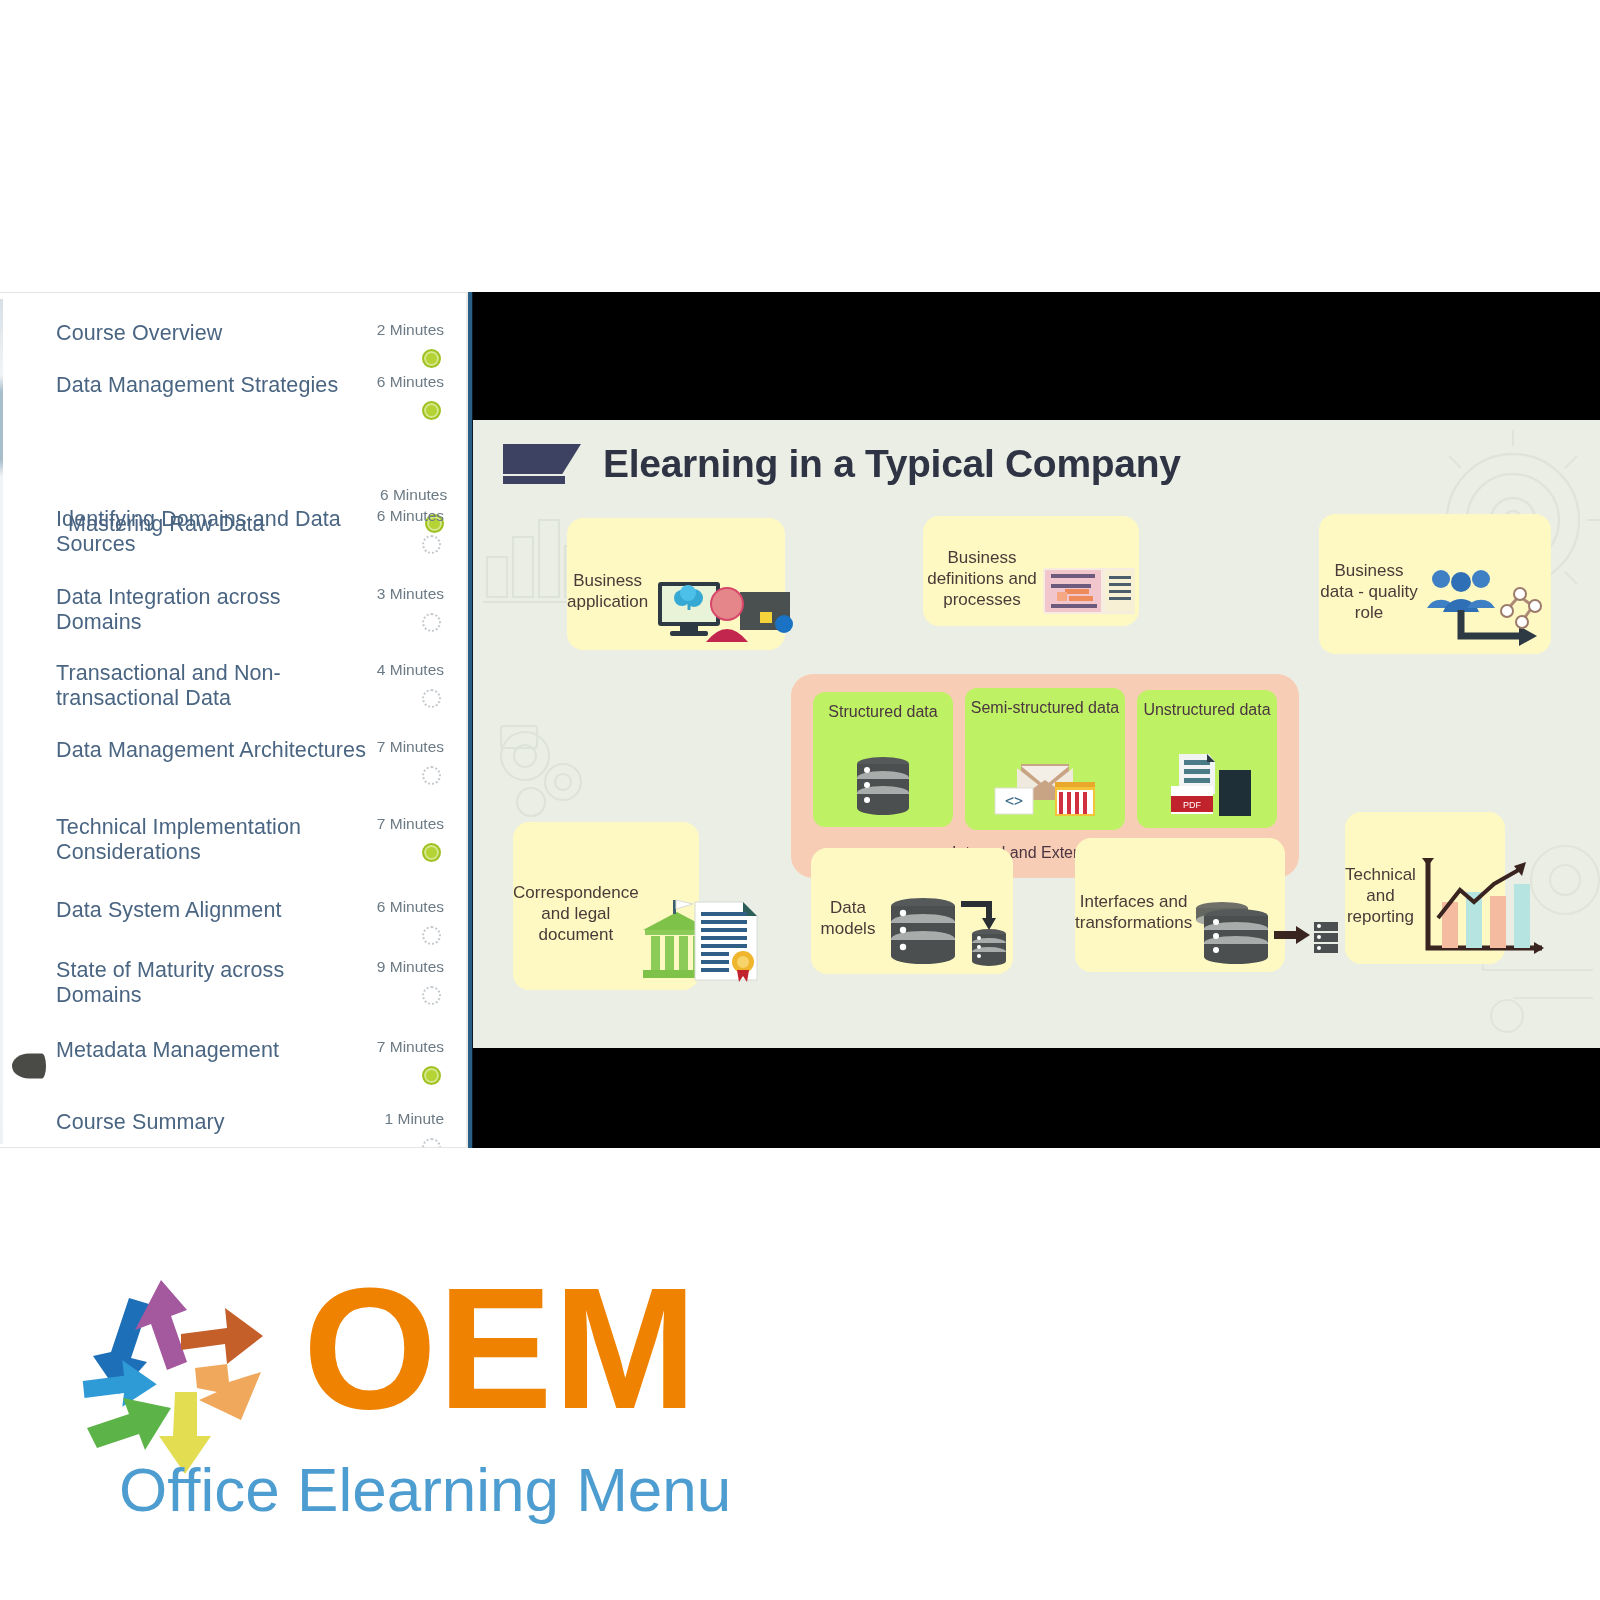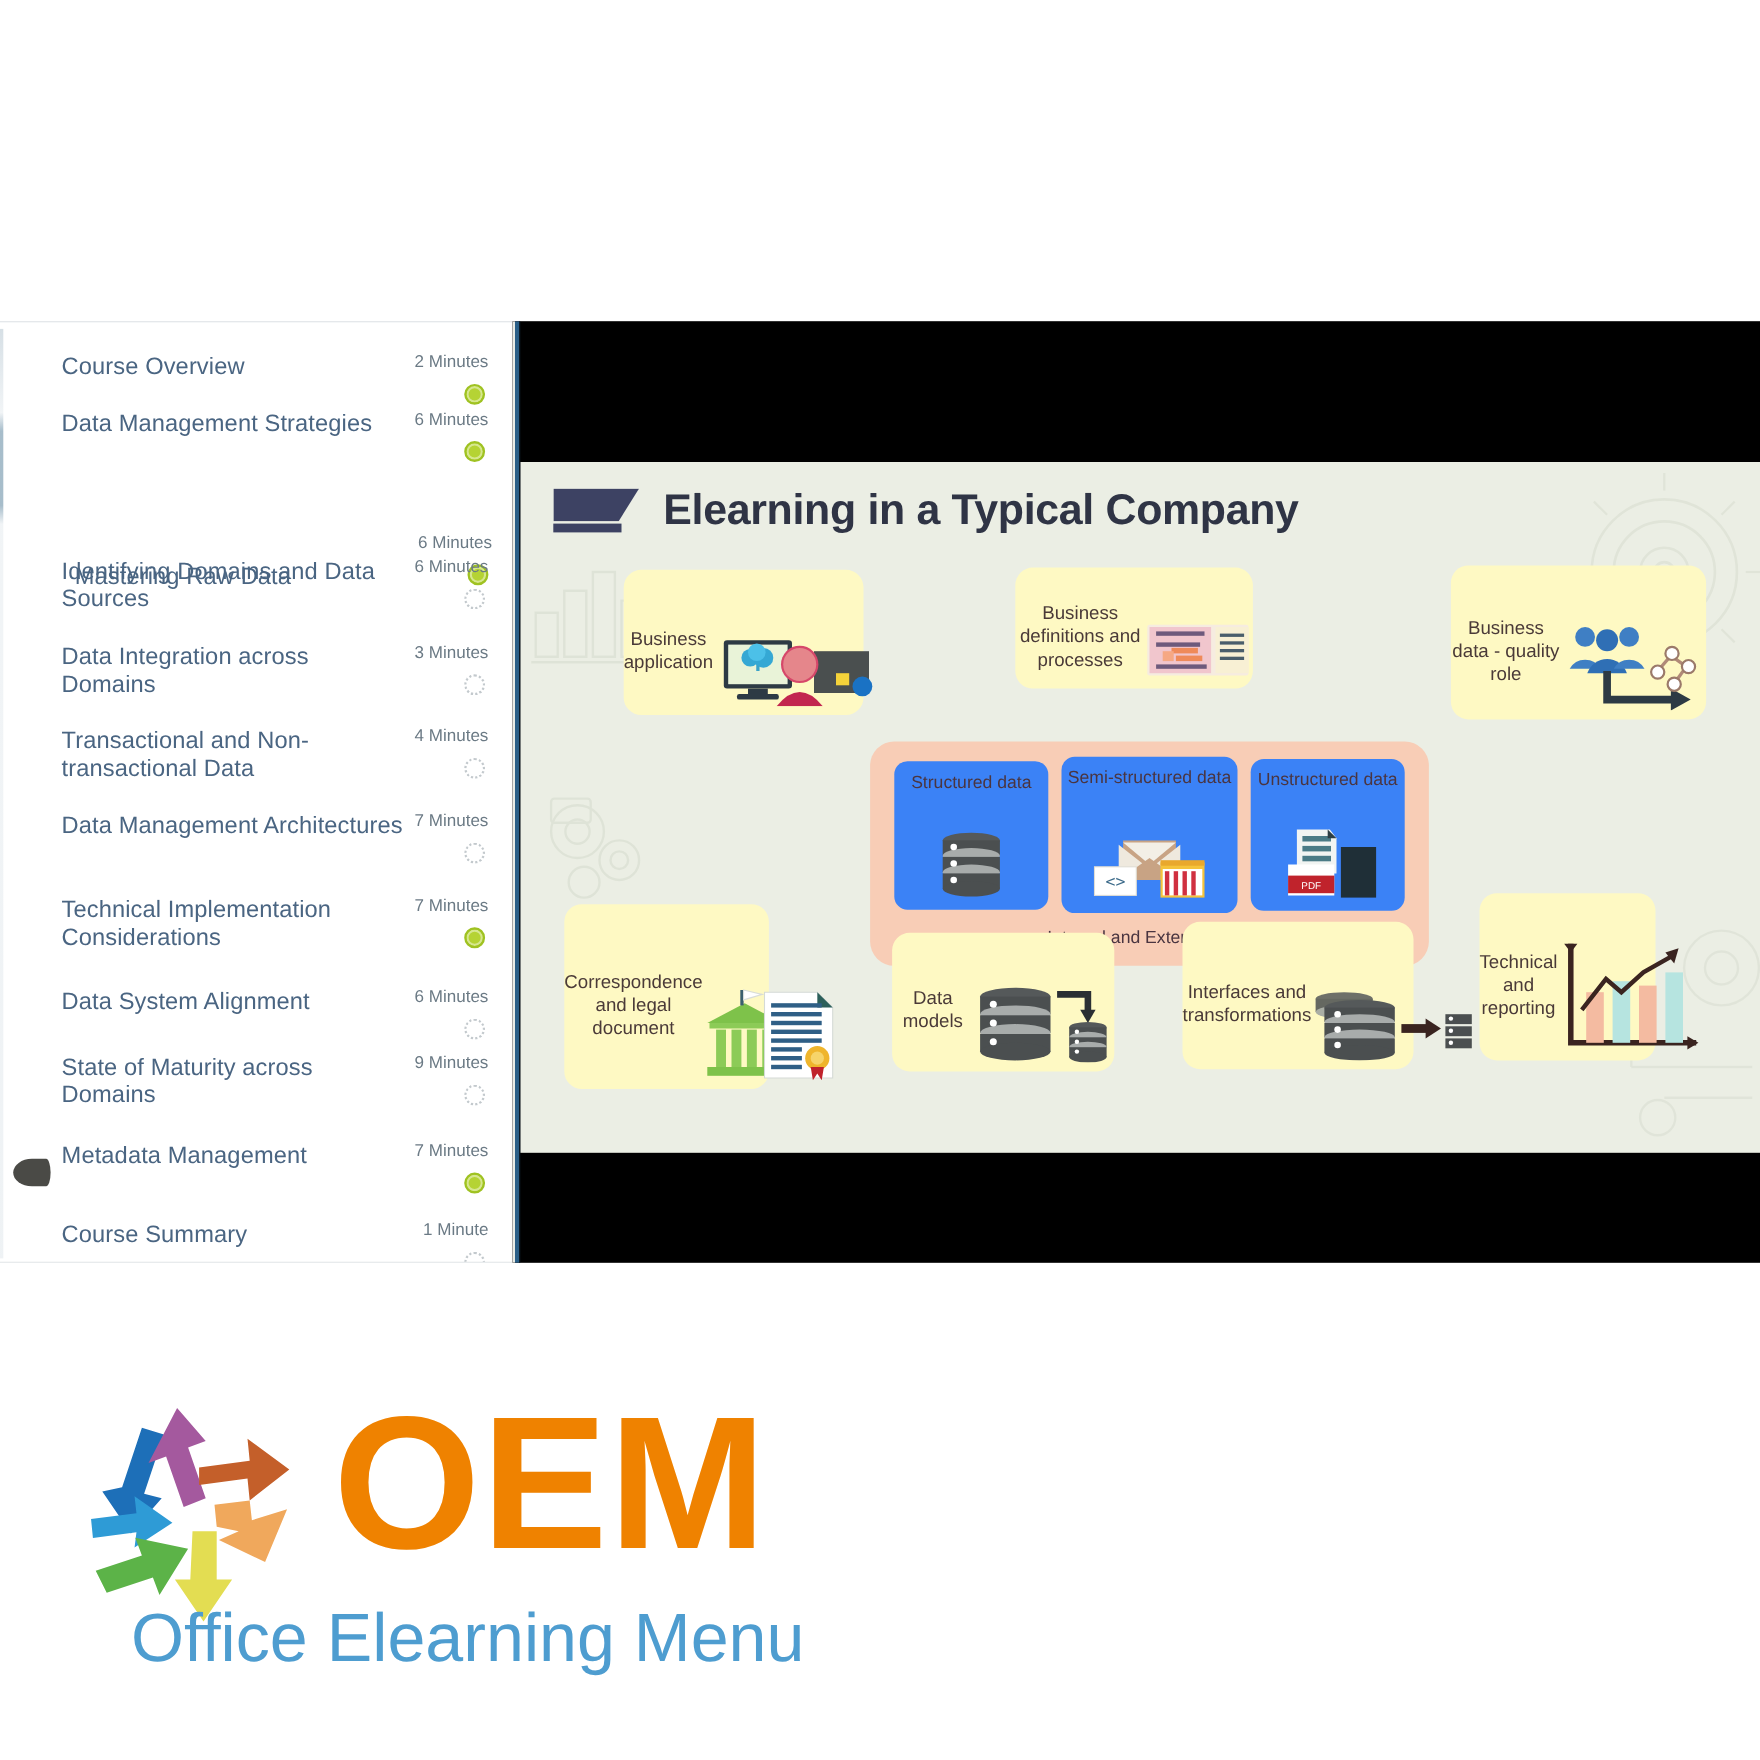--- a/index.html
+++ b/index.html
@@ -215,21 +215,21 @@
   .card-art svg { display: block; }
 
   
   #data-types-group {
     position: absolute;
     background: #f8cdb6;
     border-radius: 22px;
   }
   .subcard {
     position: absolute;
-    background: #3b82f6;
+    background: #bef264;
     border-radius: 12px;
     display: flex;
     flex-direction: column;
     align-items: center;
     padding-top: 10px;
     box-sizing: border-box;
   }
   .subcard-label {
     color: #4a3540;
     font-size: 16px;

